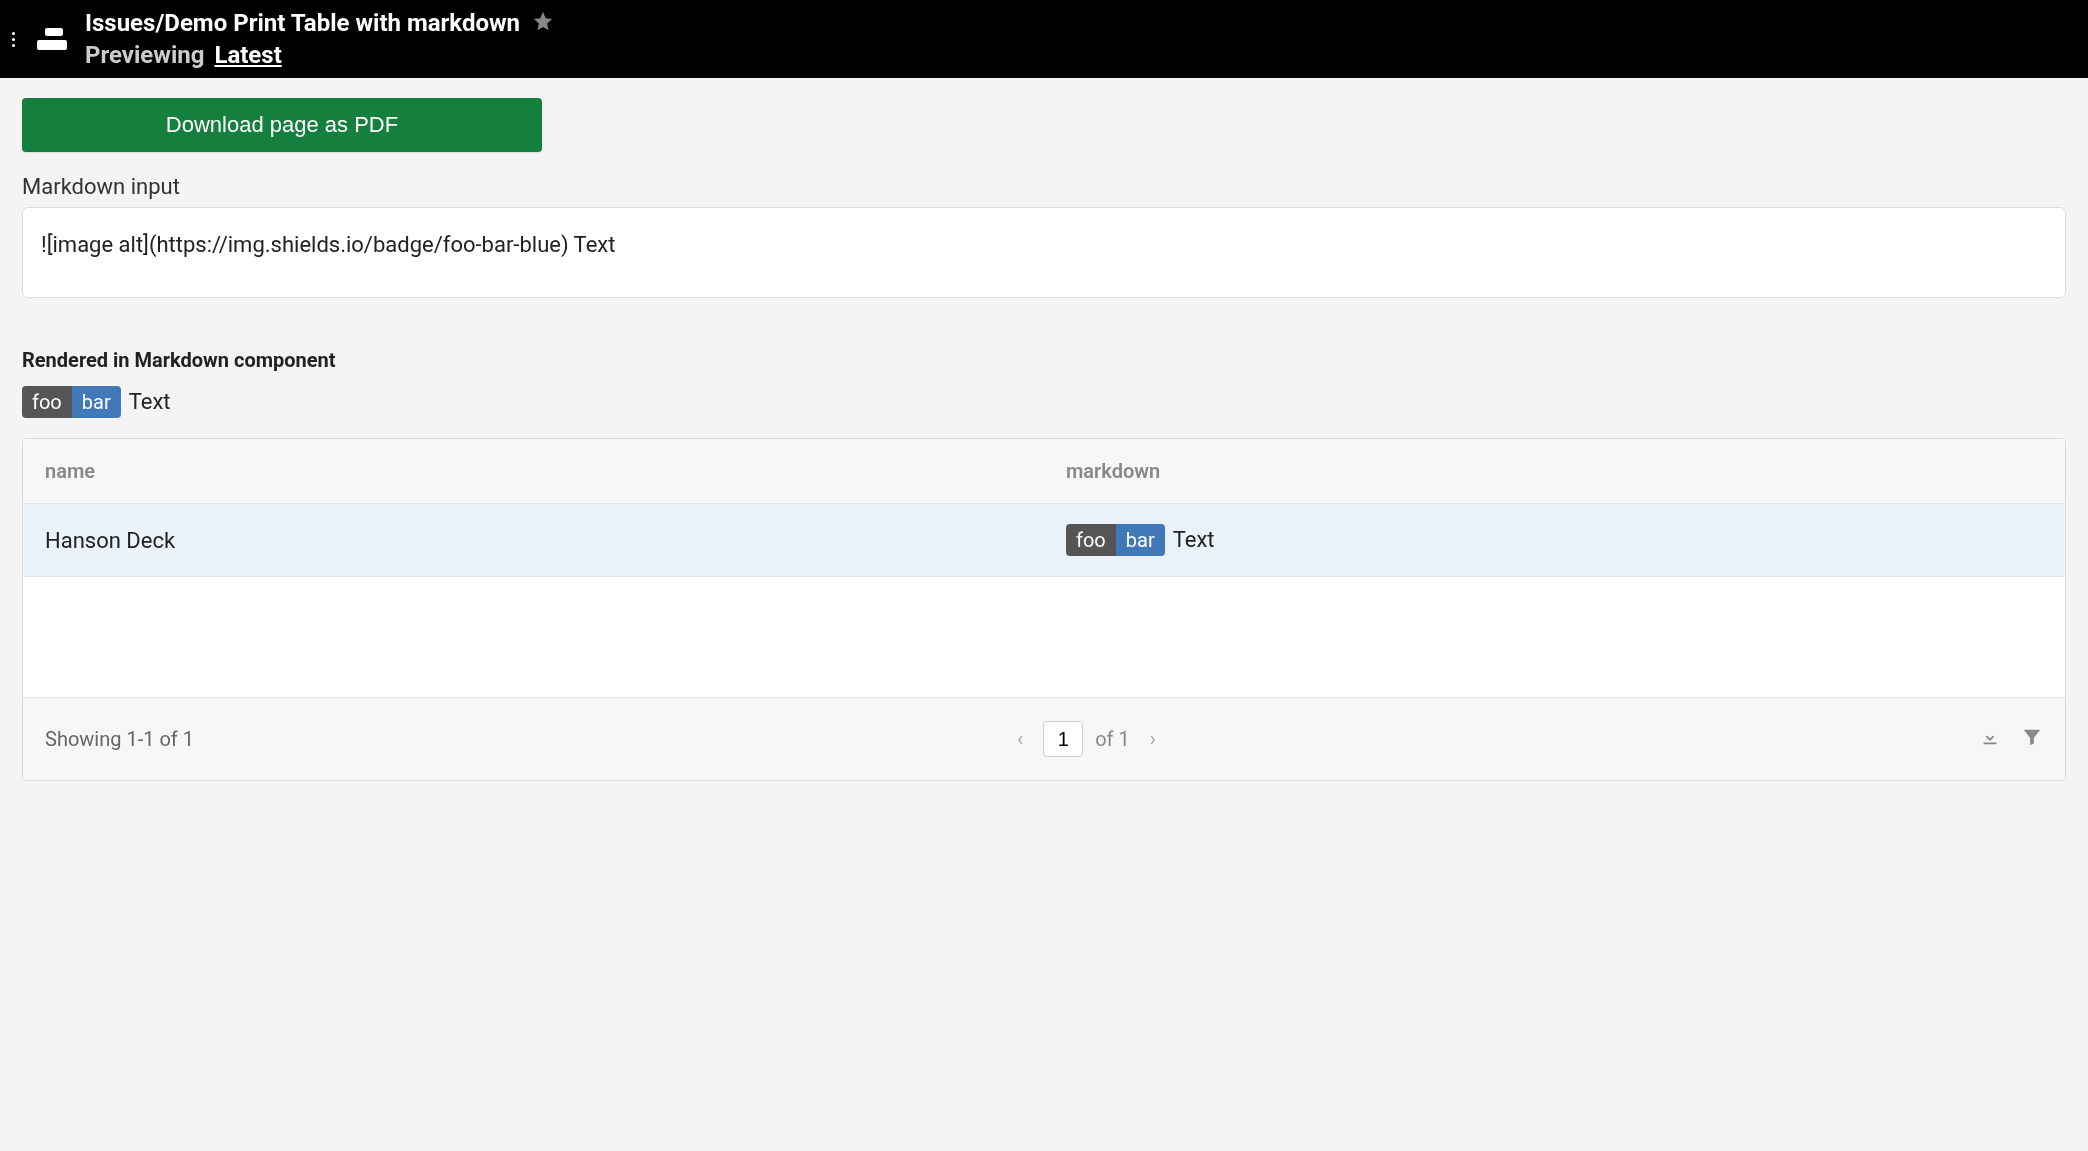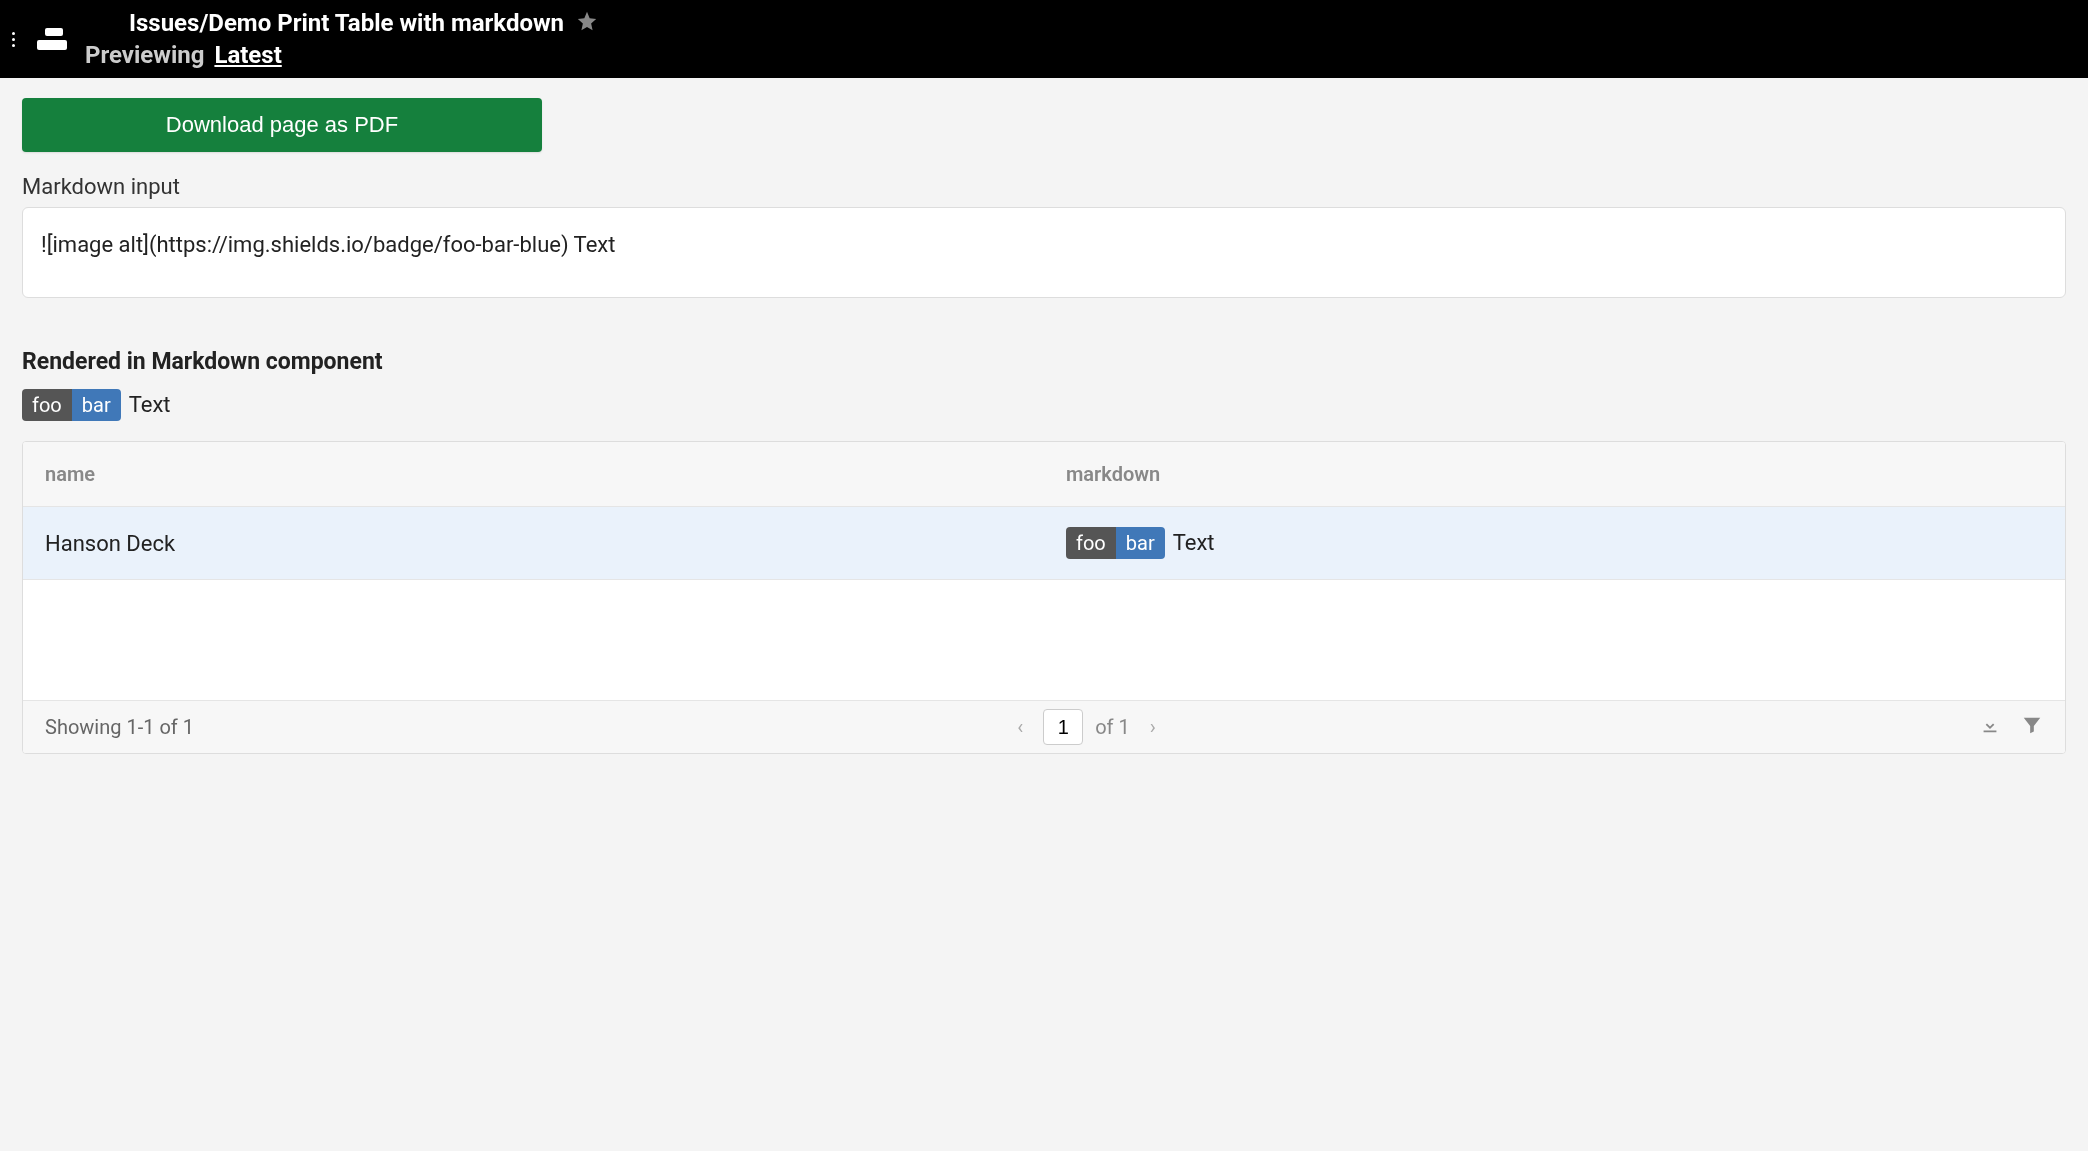--- a/index.html
+++ b/index.html
@@ -26,21 +26,21 @@
 .grip span {
   width: 3px; height: 3px; background: #fff; border-radius: 50%;
 }
 .logo {
   display: flex; flex-direction: column; gap: 4px; align-items: flex-start;
 }
 .logo .bar1 { width: 18px; height: 8px; background: #fff; border-radius: 2px; margin-left: 8px;}
 .logo .bar2 { width: 30px; height: 10px; background: #fff; border-radius: 2px; }
 .title-area { display: flex; flex-direction: column; gap: 4px; }
 .title-row { display: flex; align-items: center; gap: 12px; }
-.page-title { font-size: 24px; font-weight: 700; color: #fff; margin-left: 44px; }
+.page-title { font-size: 24px; font-weight: 700; color: #fff; }
 .star-icon svg { width: 22px; height: 22px; fill: #888; }
 .subtitle-row { font-size: 24px; color: #ccc; font-weight: bold; }
 .subtitle-row .latest { color: #fff; text-decoration: underline; margin-left: 4px; }
 .content {
   padding: 20px 22px;
 }
 .download-btn {
   background: #15803d;
   color: #fff;
   border: none;
@@ -62,21 +62,21 @@
 .markdown-input {
   background: #fff;
   border: 1px solid #ddd;
   border-radius: 6px;
   padding: 24px 18px 40px 18px;
   font-size: 22px;
   color: #222;
   width: 100%;
 }
 .rendered-heading {
-  font-size: 23px;
+  font-size: 20px;
   font-weight: 700;
   margin-top: 50px;
   margin-bottom: 14px;
   color: #222;
 }
 .badge-row {
   display: flex;
   align-items: baseline;
   gap: 8px;
   margin-bottom: 20px;
@@ -136,21 +136,21 @@
   align-items: baseline;
   gap: 8px;
 }
 .table-empty {
   height: 120px;
   background: #fff;
 }
 .table-footer {
   display: flex;
   align-items: center;
-  padding: 8px 22px;
+  padding: 23px 22px;
   background: #f7f7f7;
   border-top: 1px solid #e5e5e5;
   font-size: 20px;
   color: #666;
 }
 .footer-left { flex: 0 0 auto; }
 .footer-center {
   flex: 1;
   display: flex;
   align-items: center;

